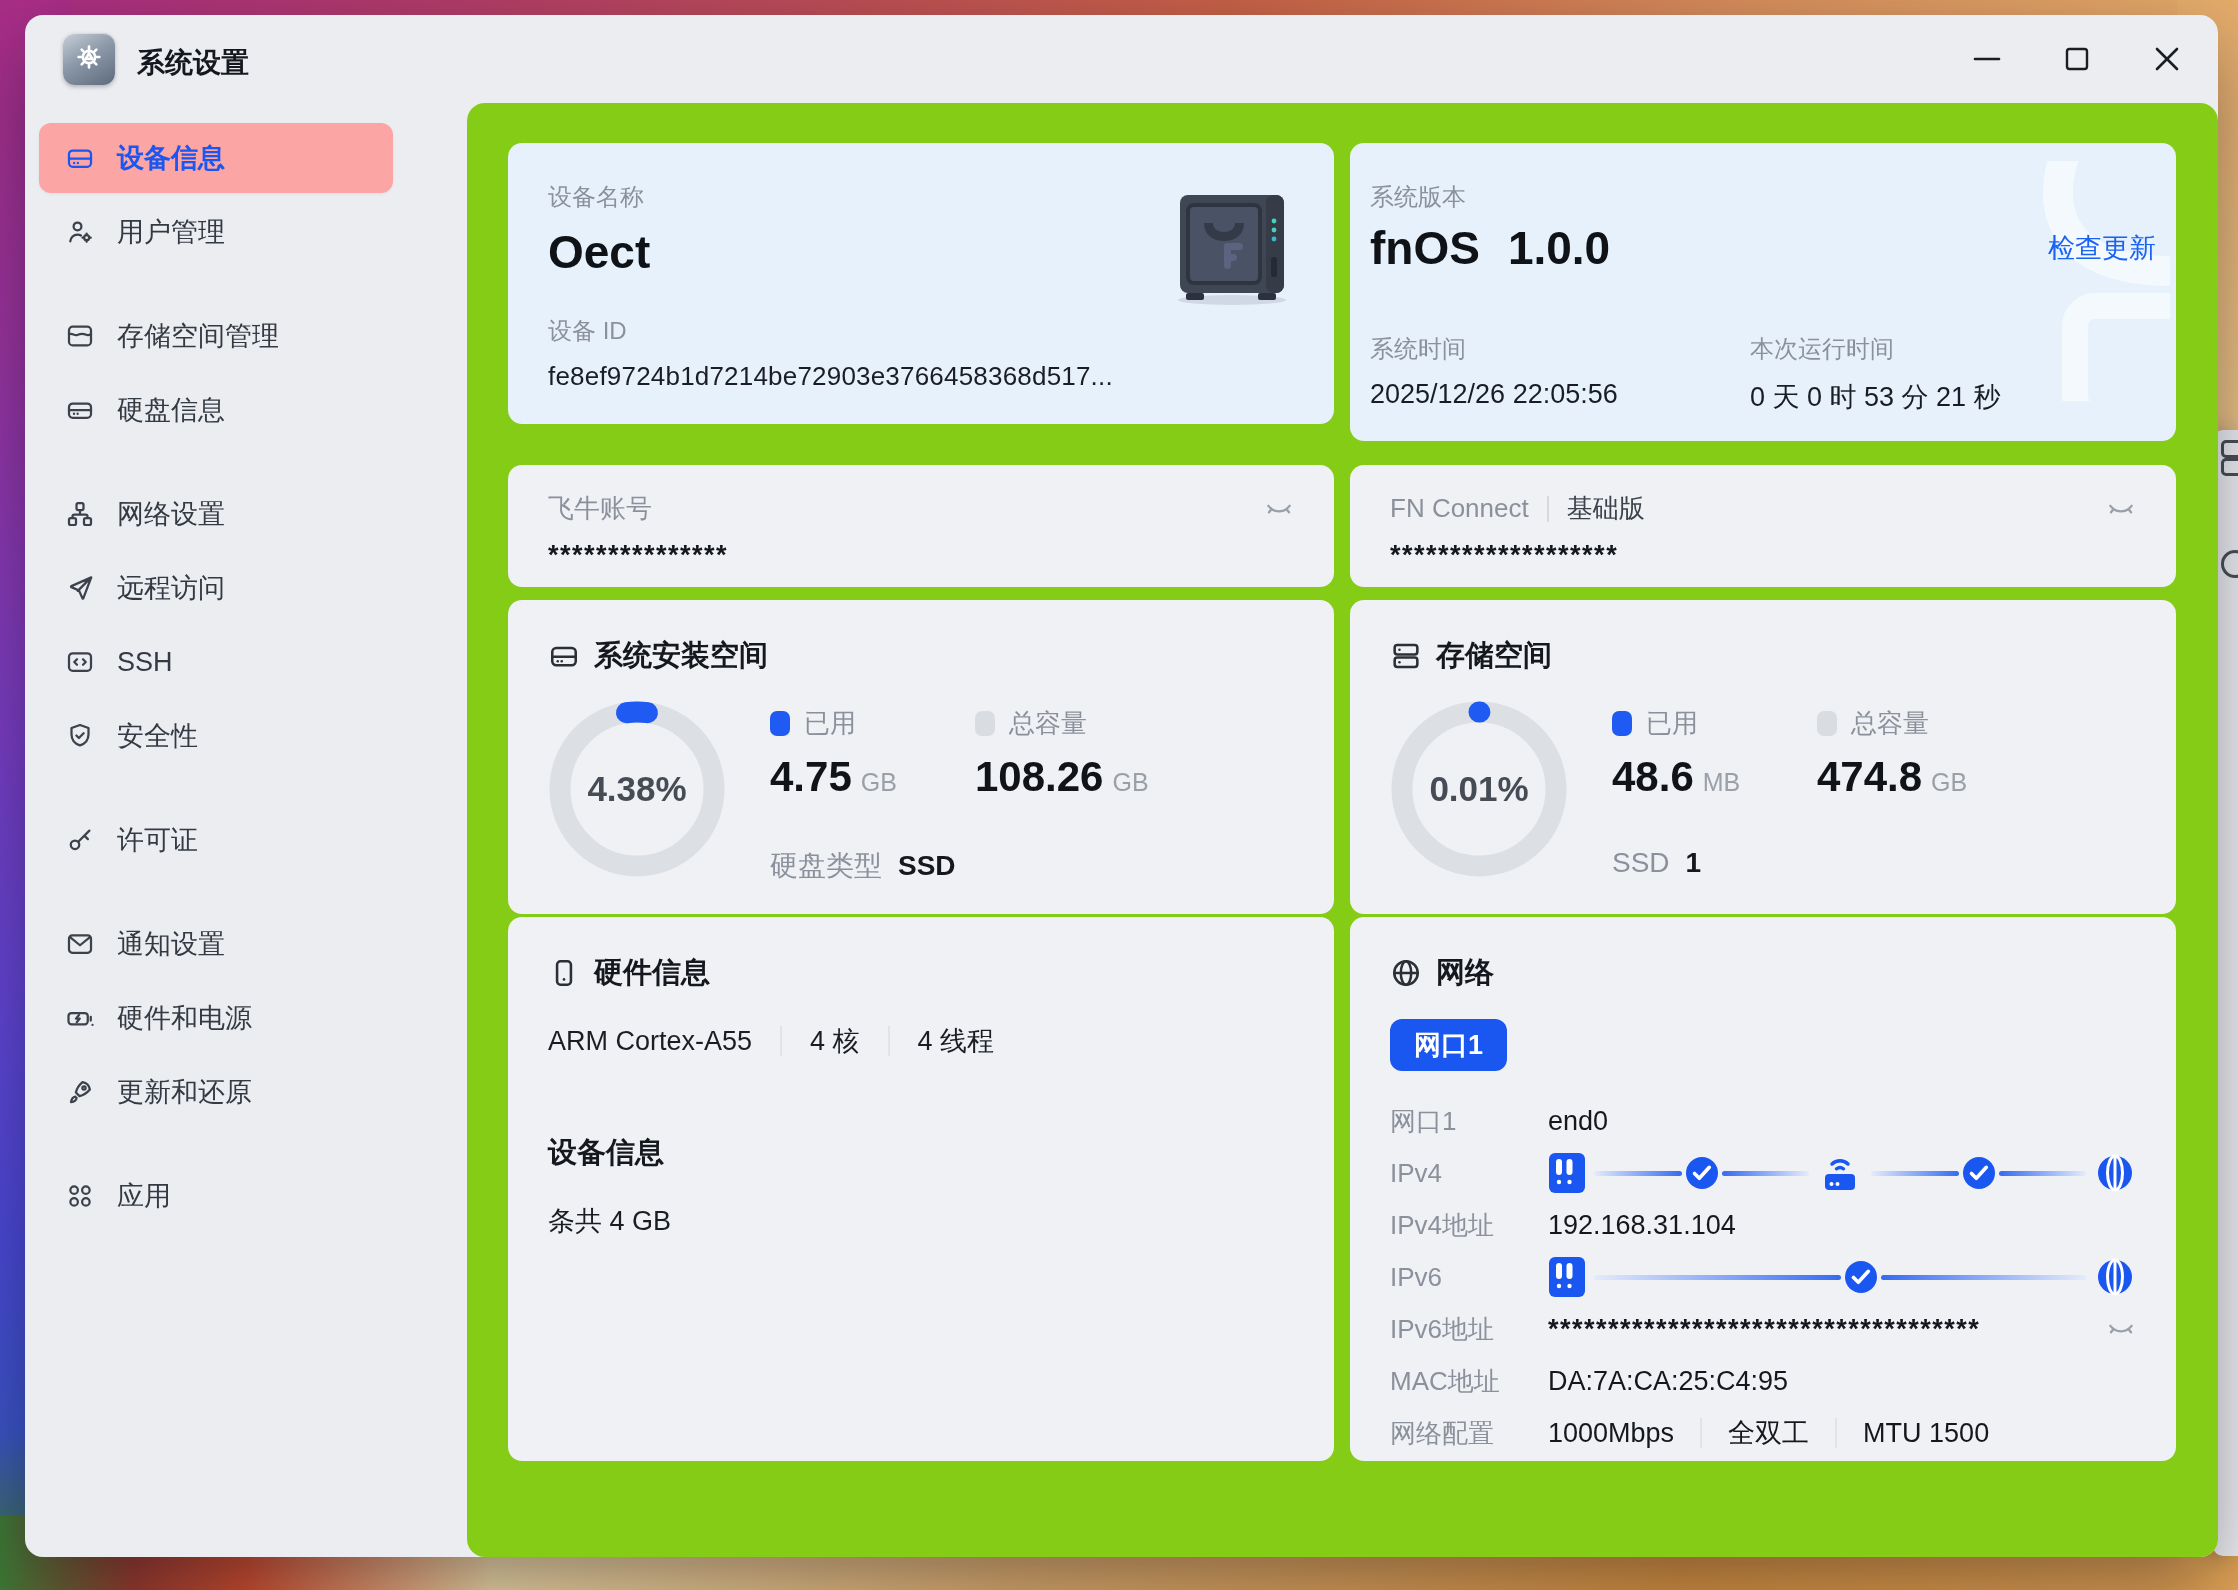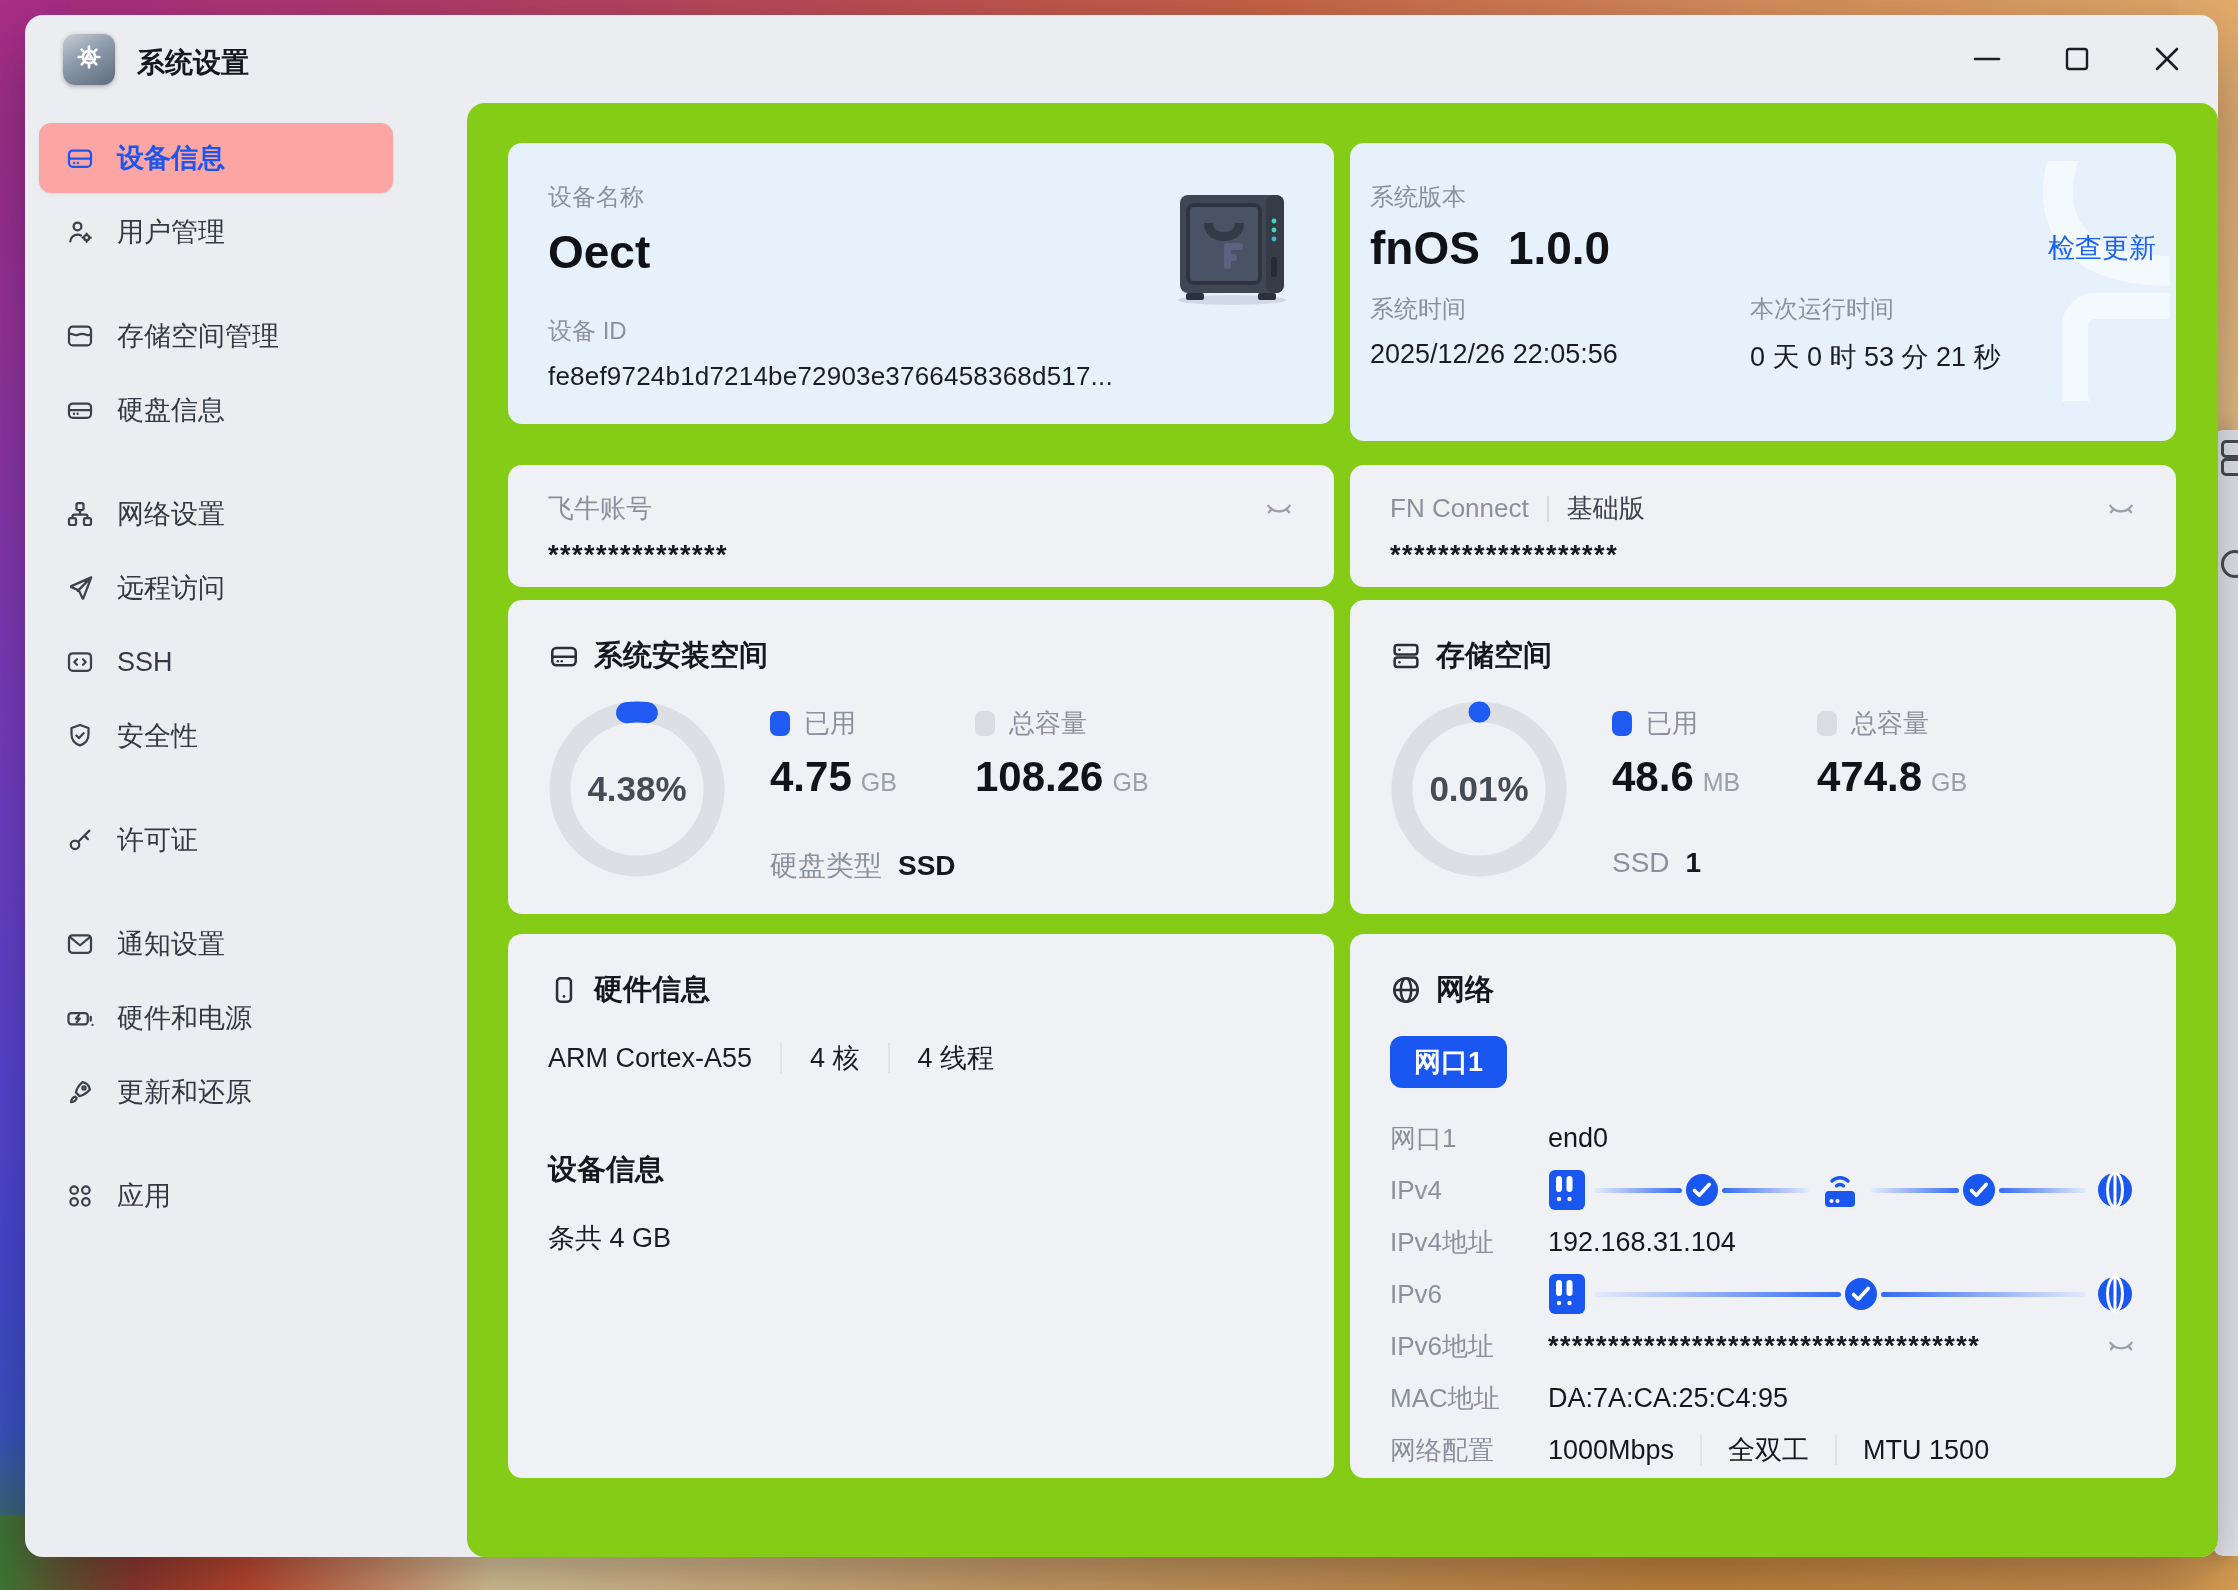--- a/index.html
+++ b/index.html
@@ -46,41 +46,41 @@
     padding:0 0 0 26px;gap:22px;font-size:27px;color:#343a43;cursor:pointer}
   .side-item .s-icon{display:flex;color:#3c424b}
   .side-item.active{background:#fca5a5;color:#1a56f0;font-weight:600;box-shadow:0 1px 3px rgba(20,30,60,.06)}
   .side-item.active .s-icon{color:#1a56f0}
   .side-item.gap{margin-top:34px}
 
   
   .pane{position:absolute;left:442px;top:88px;right:0;bottom:0;background:#84cc16;border-radius:18px;
     padding:40px 42px 0 41px;box-sizing:border-box}
   .row2{display:grid;grid-template-columns:1fr 1fr;gap:16px}
-  .mt1{margin-bottom:24px}.mt2{margin-bottom:13px}.mt3{margin-bottom:20px}
+  .mt1{margin-bottom:24px}.mt2{margin-bottom:13px}.mt3{margin-bottom:3px}
 
   .card{border-radius:14px;box-sizing:border-box;position:relative}
   .card.blue{background:#e7f1fc}
   .card.gray{background:#f0f1f4}
 
   .lbl{font-size:24px;color:#8b919c}
 
   
   .c-device{height:281px;padding:38px 40px;overflow:hidden}
   .device-name{font-size:46px;font-weight:700;color:#0f1217;margin:12px 0 36px}
   .device-id{font-size:26px;color:#1a1e24;margin-top:14px;letter-spacing:.2px}
   .nas{position:absolute;right:38px;top:50px}
 
   
   .c-version{height:298px;padding:38px 20px;overflow:hidden}
   .ver-line{display:flex;align-items:center;margin-top:8px}
   .os-name,.os-ver{font-size:46px;font-weight:700;color:#0f1217}
   .os-ver{margin-left:28px}
   .update-link{margin-left:auto;font-size:27px;color:#1a62f2;cursor:pointer;position:relative;z-index:2}
-  .ver-meta{display:flex;margin-top:18px;position:relative;z-index:2}
+  .ver-meta{display:flex;margin-top:58px;position:relative;z-index:2}
   .ver-col1{width:380px}
   .meta-val{font-size:27px;color:#191d23;margin-top:14px}
   .wm{position:absolute;right:6px;top:18px;opacity:.55;pointer-events:none;z-index:1}
 
   
   .c-acct{height:122px;padding:26px 40px}
   .acct-top{display:flex;align-items:center}
   .acct-label{font-size:26px;color:#8b919c}
   .acct-brand{font-size:26px;color:#8b919c;display:flex;align-items:center}
   .vsep{width:2px;height:26px;background:#d6d9de;margin:0 18px}

